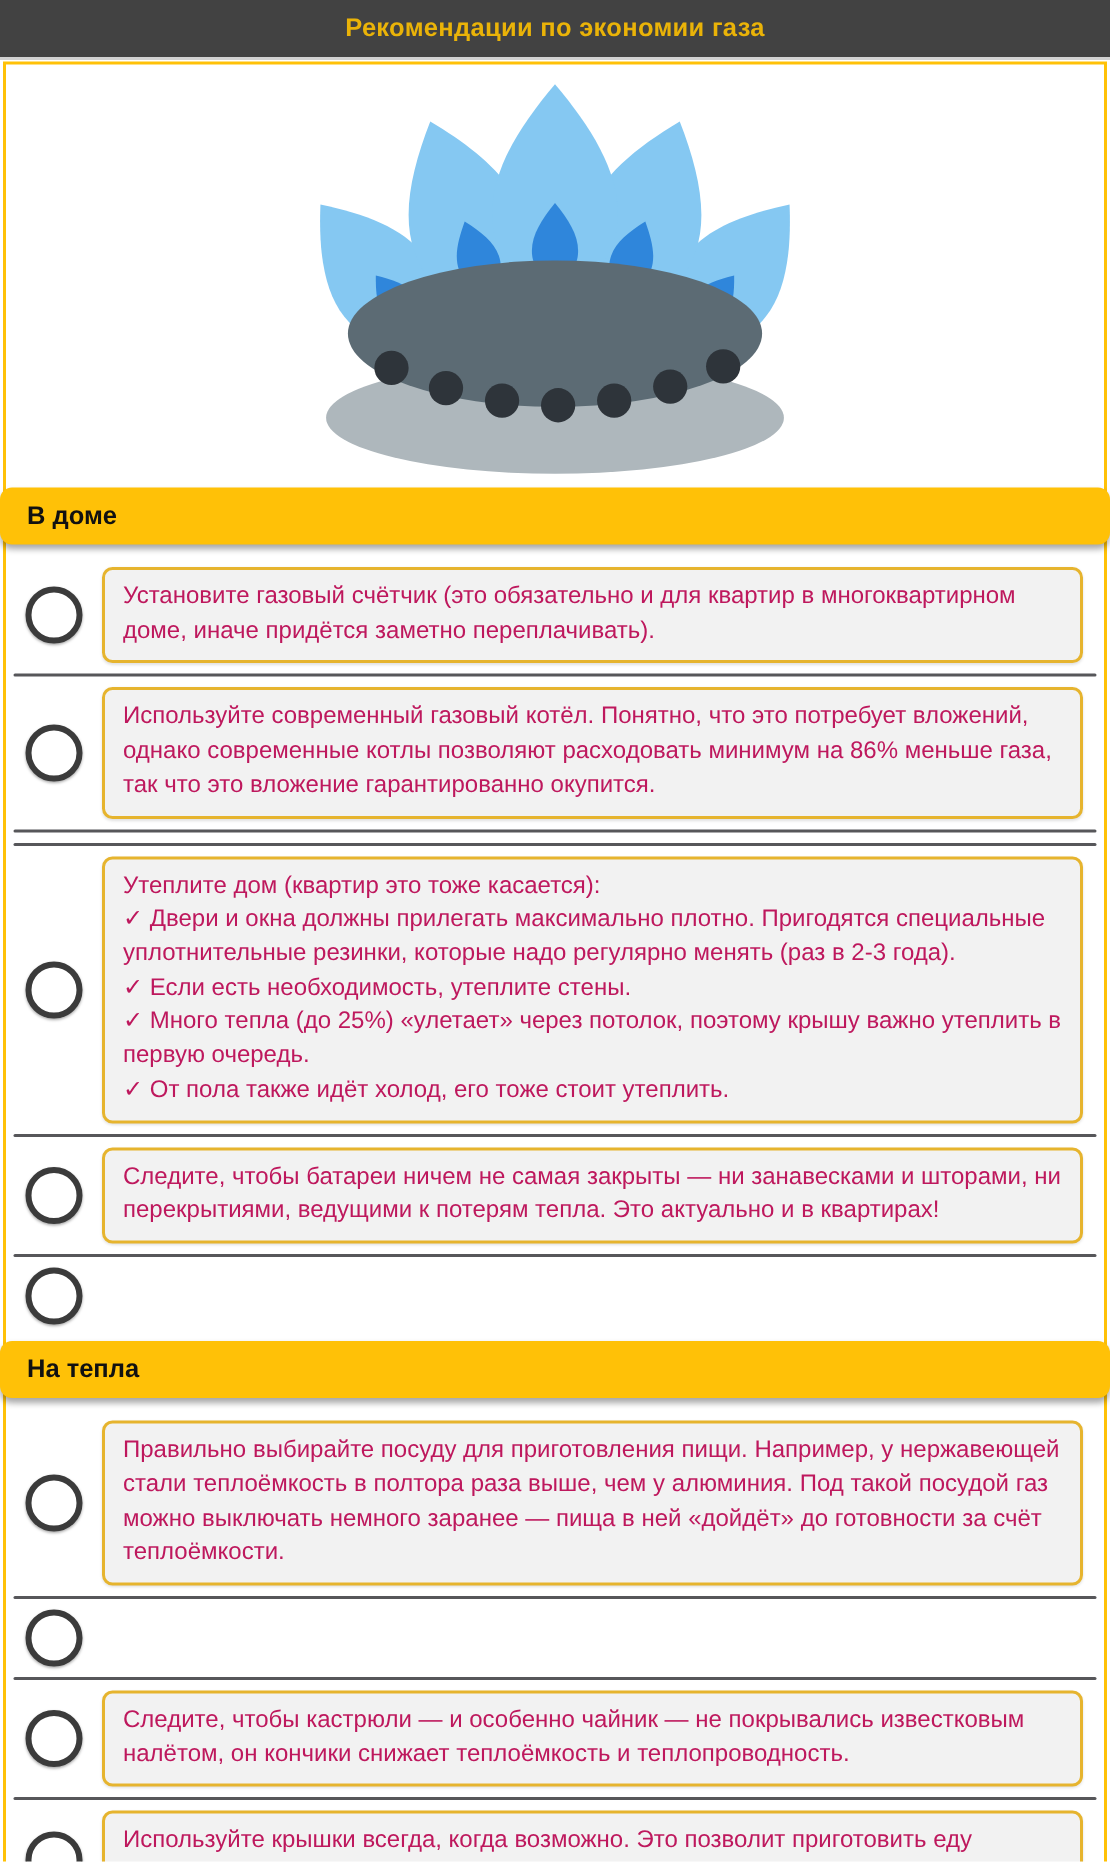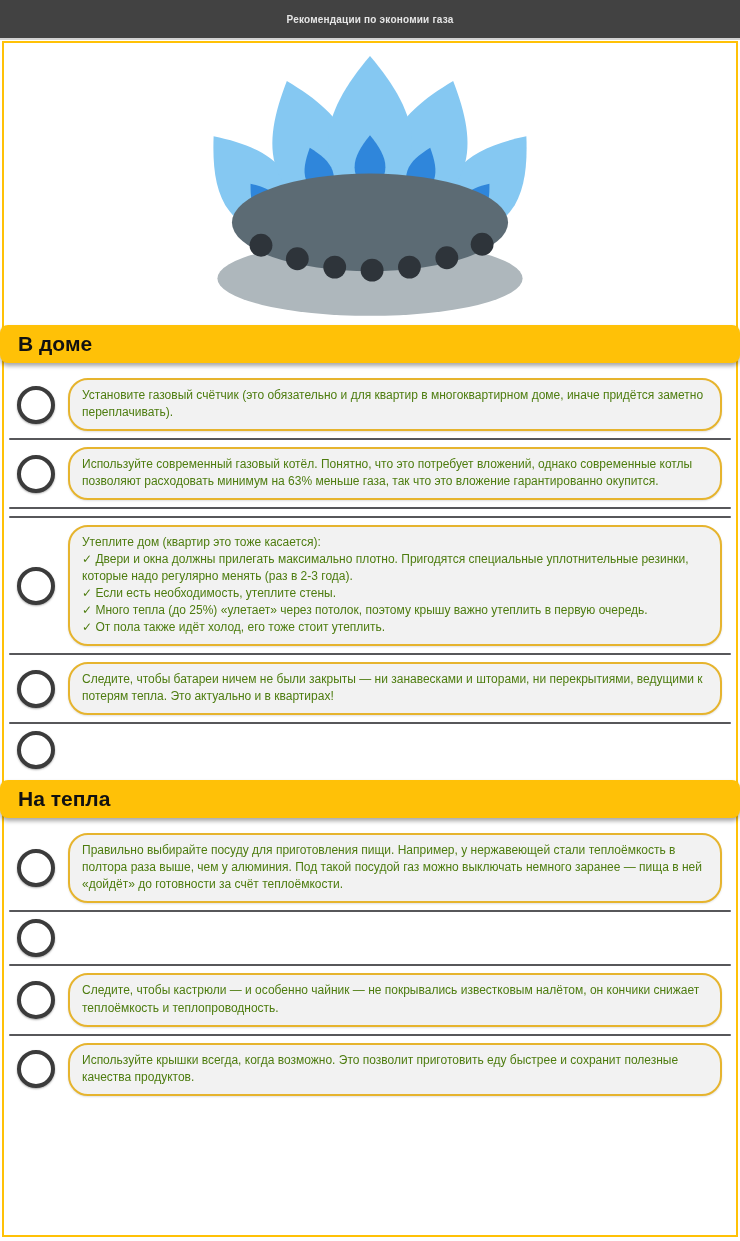--- a/index.html
+++ b/index.html
@@ -12,21 +12,21 @@
   }
   
   .topbar{
     height:38px;flex:0 0 38px;
     background:var(--dark,#424242);
     display:flex;align-items:center;justify-content:center;
     box-shadow:0 2px 0 rgba(0,0,0,.18);
     position:relative;z-index:5;
   }
   .topbar .title{
-    color:#e5e5e5;font-weight:bold;font-size:10px;letter-spacing:.2px;
+    color:#eab308;font-weight:bold;font-size:17px;letter-spacing:.2px;
   }
   
   .frame{
     flex:1 1 auto;
     margin:3px 2px 4px 2px;
     border:2px solid var(--accent,#FFC107);
     background:#fff;
     box-sizing:border-box;
     display:flex;flex-direction:column;
     position:relative;
@@ -39,41 +39,41 @@
   .section-bar{
     margin:0 -4px;
     height:38px;
     background:var(--accent,#FFC107);
     border-radius:8px;
     box-shadow:0 3px 4px rgba(0,0,0,.35);
     display:flex;align-items:center;
     position:relative;z-index:2;
   }
   .section-bar .section-title{
-    font-weight:bold;font-size:21px;color:#111;padding-left:18px;
+    font-weight:bold;font-size:17px;color:#111;padding-left:18px;
   }
   .items{padding:13px 0 9px 0;}
   .row{
     display:flex;align-items:center;gap:13px;
     padding:0 14px 0 13px;
     margin:2px 0;
   }
   .circle{
     flex:0 0 38px;width:38px;height:38px;border-radius:50%;
     border:4px solid var(--circle-border,#3b3b3b);
     background:#fff;box-sizing:border-box;
     box-shadow:0 1px 2px rgba(0,0,0,.35);
   }
   .bubble{
     flex:1 1 auto;
     background:var(--box-bg,#f2f2f2);
     border:2px solid var(--box-border,#E6B42E);
-    border-radius:20px;
+    border-radius:7px;
     padding:7px 12px 8px 12px;
-    font-size:12px;line-height:1.42;color:#4d7c0f;
+    font-size:16px;line-height:1.42;color:#be185d;
     white-space:pre-line;
     box-shadow:0 1px 2px rgba(0,0,0,.12);
   }
   .sep{
     height:2px;background:var(--sep,#57575a);
     margin:7px 5px;border-radius:1px;
   }
   svg .flame-outer{fill:var(--flame-light,#85C8F2);}
   svg .flame-inner{fill:var(--flame-dark,#2F86DB);}
   svg .burner-top{fill:var(--burner-top,#5C6B74);}
@@ -135,36 +135,36 @@
       <span class="section-title">В доме</span>
     </div>
     <div class="items">
         <div class="row">
           <div class="circle"></div>
           <div class="bubble">Установите газовый счётчик (это обязательно и для квартир в многоквартирном доме, иначе придётся заметно переплачивать).</div>
         </div>
         <div class="sep"></div>
         <div class="row">
           <div class="circle"></div>
-          <div class="bubble">Используйте современный газовый котёл. Понятно, что это потребует вложений, однако современные котлы позволяют расходовать минимум на 63% меньше газа, так что это вложение гарантированно окупится.</div>
+          <div class="bubble">Используйте современный газовый котёл. Понятно, что это потребует вложений, однако современные котлы позволяют расходовать минимум на 86% меньше газа, так что это вложение гарантированно окупится.</div>
         </div>
         <div class="sep"></div>
         <div class="sep"></div>
         <div class="row">
           <div class="circle"></div>
           <div class="bubble">Утеплите дом (квартир это тоже касается):
 ✓ Двери и окна должны прилегать максимально плотно. Пригодятся специальные уплотнительные резинки, которые надо регулярно менять (раз в 2-3 года).
 ✓ Если есть необходимость, утеплите стены.
 ✓ Много тепла (до 25%) «улетает» через потолок, поэтому крышу важно утеплить в первую очередь.
 ✓ От пола также идёт холод, его тоже стоит утеплить.</div>
         </div>
         <div class="sep"></div>
         <div class="row">
           <div class="circle"></div>
-          <div class="bubble">Следите, чтобы батареи ничем не были закрыты — ни занавесками и шторами, ни перекрытиями, ведущими к потерям тепла. Это актуально и в квартирах!</div>
+          <div class="bubble">Следите, чтобы батареи ничем не самая закрыты — ни занавесками и шторами, ни перекрытиями, ведущими к потерям тепла. Это актуально и в квартирах!</div>
         </div>
         <div class="sep"></div>
         <div class="row">
           <div class="circle"></div>
         </div>
       </div>
   </div>
 
   <div class="section">
     <div class="section-bar">

